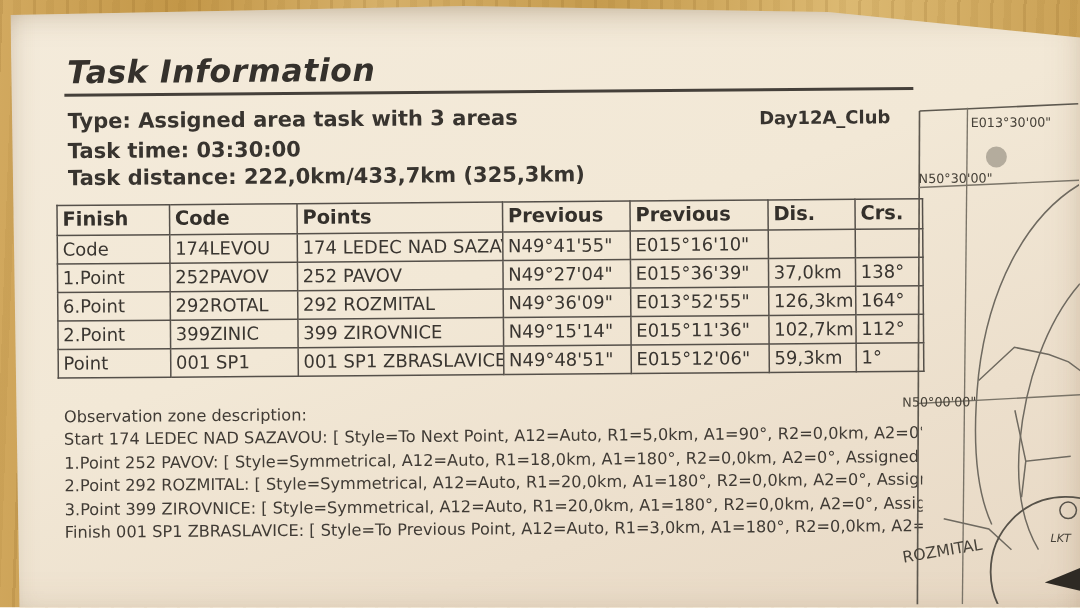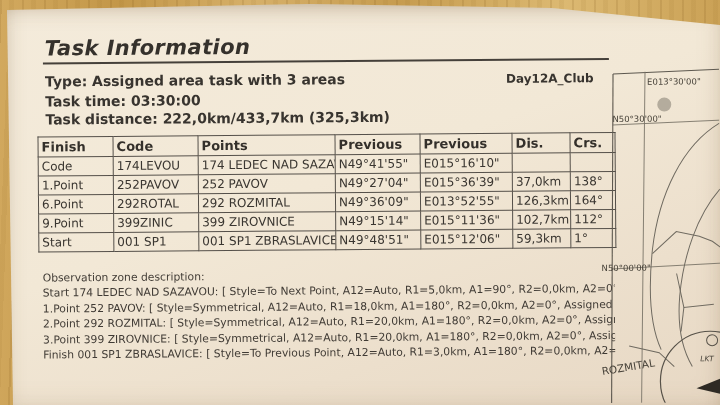--- a/index.html
+++ b/index.html
@@ -90,30 +90,30 @@
           <tr>
             <td>6.Point</td>
             <td>292ROTAL</td>
             <td>292 ROZMITAL</td>
             <td class="coord">N49°36'09"</td>
             <td class="coord">E013°52'55"</td>
             <td class="coord">126,3km</td>
             <td class="coord">164°</td>
           </tr>
           <tr>
-            <td>9.Point</td>
+            <td>2.Point</td>
             <td>399ZINIC</td>
             <td>399 ZIROVNICE</td>
             <td class="coord">N49°15'14"</td>
             <td class="coord">E015°11'36"</td>
             <td class="coord">102,7km</td>
             <td class="coord">112°</td>
           </tr>
           <tr>
-            <td>Start</td>
+            <td>Point</td>
             <td>001 SP1</td>
             <td>001 SP1 ZBRASLAVICE</td>
             <td class="coord">N49°48'51"</td>
             <td class="coord">E015°12'06"</td>
             <td class="coord">59,3km</td>
             <td class="coord">1°</td>
           </tr>
         </tbody>
       </table>
 

